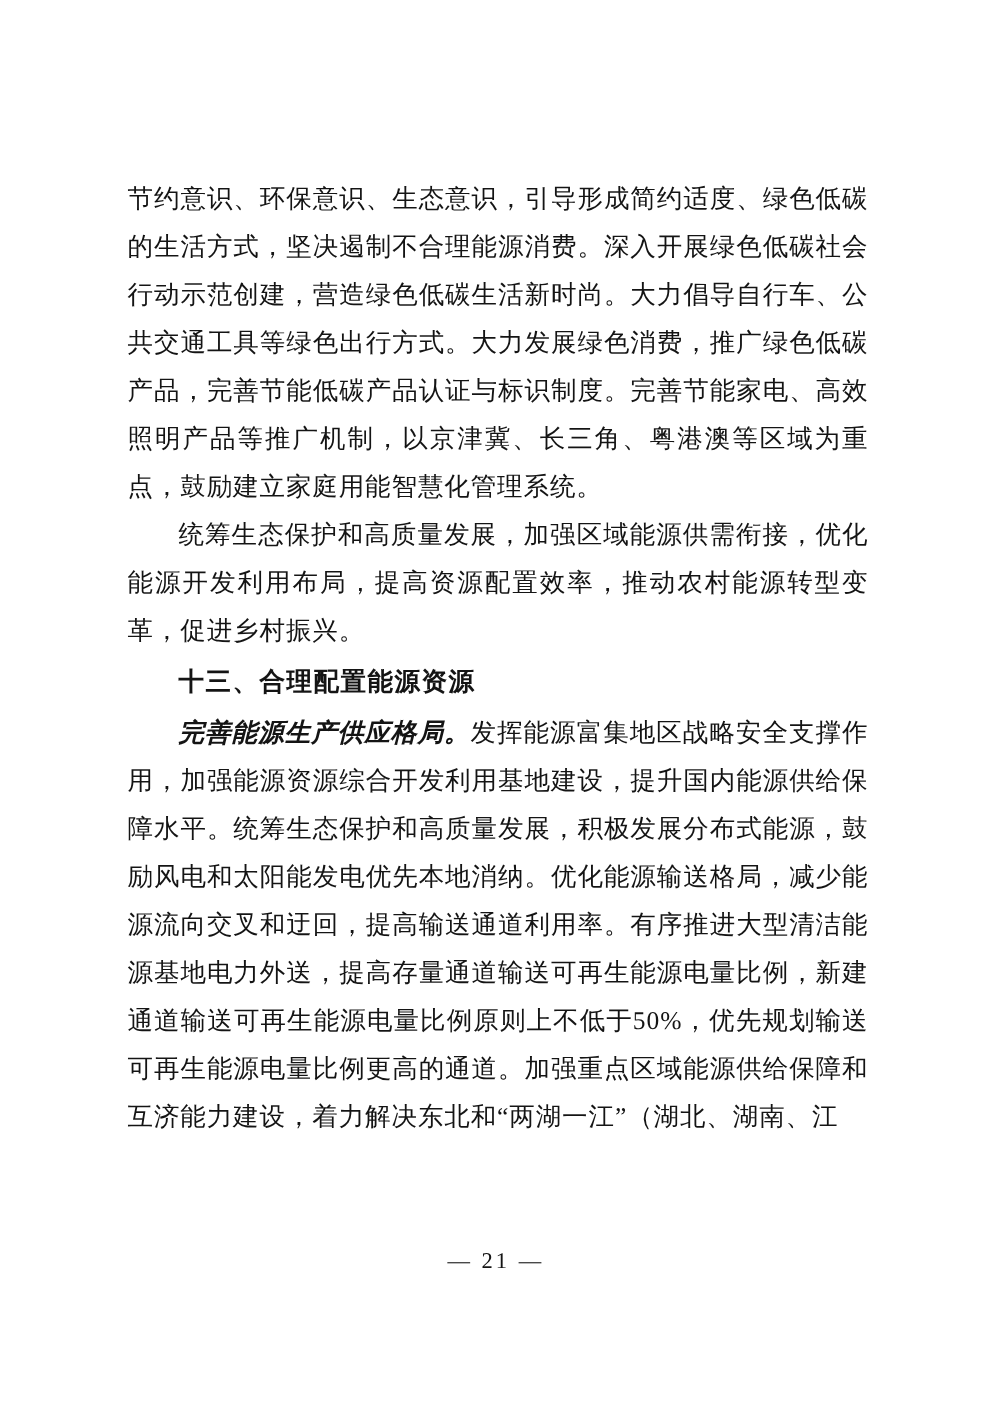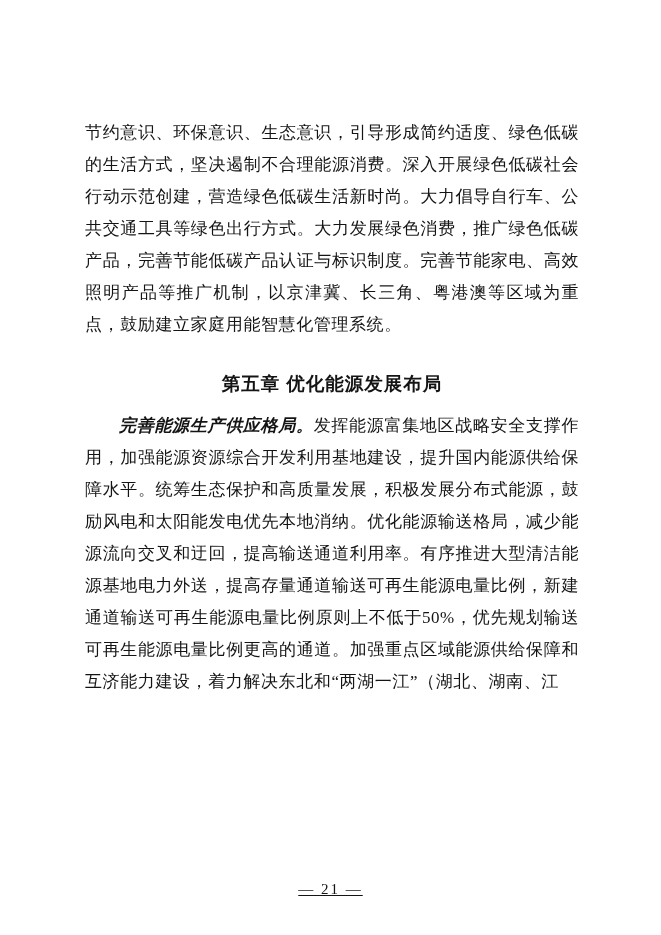--- a/index.html
+++ b/index.html
@@ -45,38 +45,38 @@
     line-height: 36px;
     text-indent: 2em;
     font-family: "Liberation Sans", "DejaVu Sans", sans-serif;
     letter-spacing: 1px;
   }
   .lead { font-weight: bold; font-style: italic; }
   .page-number {
     position: absolute;
     left: 0;
     right: 0;
-    top: 881px;
+    top: 833px;
     text-align: center;
     font-size: 15px;
     letter-spacing: 2px;
     color: #141414;
-    text-decoration: underline;
   }
 </style>
 </head>
 <body>
 
 <div class="page">
   <div class="content">
 
     <p class="para">节约意识、环保意识、生态意识，引导形成简约适度、绿色低碳的生活方式，坚决遏制不合理能源消费。深入开展绿色低碳社会行动示范创建，营造绿色低碳生活新时尚。大力倡导自行车、公共交通工具等绿色出行方式。大力发展绿色消费，推广绿色低碳产品，完善节能低碳产品认证与标识制度。完善节能家电、高效照明产品等推广机制，以京津冀、长三角、粤港澳等区域为重点，鼓励建立家庭用能智慧化管理系统。</p>
 
-    <h2 class="chapter-title">第五章 优化能源发展布局</h2>
 
+    <p class="para indent">统筹生态保护和高质量发展，加强区域能源供需衔接，优化能源开发利用布局，提高资源配置效率，推动农村能源转型变革，促进乡村振兴。</p>
 
+    <h3 class="section-title">十三、合理配置能源资源</h3>
 
     <p class="para indent"><span class="lead">完善能源生产供应格局。</span><span>发挥能源富集地区战略安全支撑作用，加强能源资源综合开发利用基地建设，提升国内能源供给保障水平。统筹生态保护和高质量发展，积极发展分布式能源，鼓励风电和太阳能发电优先本地消纳。优化能源输送格局，减少能源流向交叉和迂回，提高输送通道利用率。有序推进大型清洁能源基地电力外送，提高存量通道输送可再生能源电量比例，新建通道输送可再生能源电量比例原则上不低于50%，优先规划输送可再生能源电量比例更高的通道。加强重点区域能源供给保障和互济能力建设，着力解决东北和“两湖一江”（湖北、湖南、江</span></p>
 
   </div>
 
   <div class="page-number">— 21 —</div>
 </div>
 
 </body></html>

